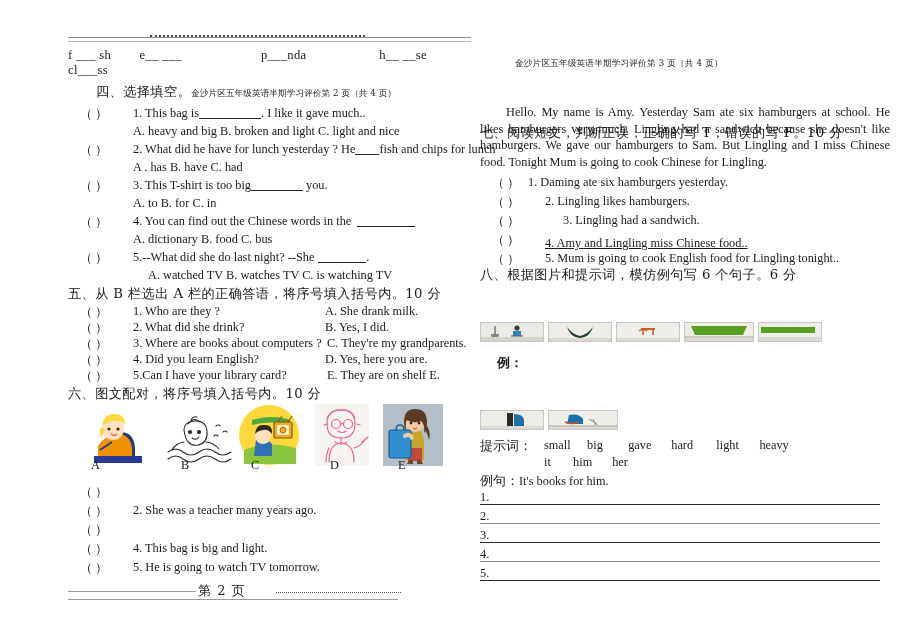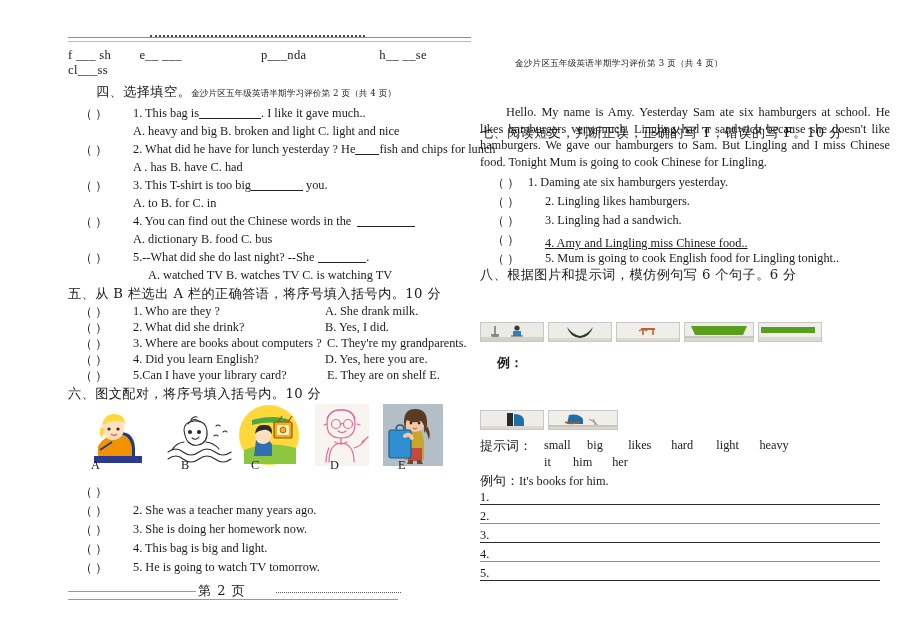--- a/index.html
+++ b/index.html
@@ -382,21 +382,20 @@
     </div>
     <div class="pic-label" style="left:330px;top:60px;position:absolute;">E</div>
   </div>
 
   <div class="paren" style="left:80px;top:484px;position:absolute;">（       ）</div>
 
   <div class="paren" style="left:80px;top:503px;position:absolute;">（       ）</div>
   <div class="q" style="left:133px;top:503px;">2. She was a teacher many years ago.</div>
 
   <div class="paren" style="left:80px;top:522px;position:absolute;">（       ）</div>
-  <div class="q" style="left:133px;top:522px;">3. She is doing her homework now.</div>
 
   <div class="paren" style="left:80px;top:541px;position:absolute;">（       ）</div>
   <div class="q" style="left:133px;top:541px;">4. This bag is big and light.</div>
 
   <div class="paren" style="left:80px;top:560px;position:absolute;">（       ）</div>
   <div class="q" style="left:133px;top:560px;">5. He is going to watch TV tomorrow.</div>
 
   <div class="footer">
     <div class="fline-l"></div>
     <div class="fline-l2"></div>
@@ -412,21 +411,21 @@
     <span class="indent"></span><span>Hello. My name is Amy. Yesterday Sam ate six hamburgers at school. He likes hamburgers very much. Lingling had a sandwich because she doesn't like hamburgers. We gave our hamburgers to Sam. But Lingling and I miss Chinese food. Tonight Mum is going to cook Chinese for Lingling.</span>
   </div>
 
   <div class="paren" style="left:492px;top:175px;position:absolute;">（       ）</div>
   <div class="q" style="left:528px;top:175px;">1. Daming ate six hamburgers yesterday.</div>
 
   <div class="paren" style="left:492px;top:194px;position:absolute;">（       ）</div>
   <div class="q" style="left:545px;top:194px;">2. Lingling likes hamburgers.</div>
 
   <div class="paren" style="left:492px;top:213px;position:absolute;">（       ）</div>
-  <div class="q" style="left:545px;top:213px;text-align:right;">3. Lingling had a sandwich.</div>
+  <div class="q" style="left:563px;top:213px;text-align:right;">3. Lingling had a sandwich.</div>
 
   <div class="paren" style="left:492px;top:232px;position:absolute;">（       ）</div>
   <div class="q" style="left:545px;top:236px;text-decoration:underline;">4. Amy and Lingling miss Chinese food..</div>
 
   <div class="paren" style="left:492px;top:251px;position:absolute;">（       ）</div>
   <div class="q" style="left:545px;top:251px;">5. Mum is going to cook English food for Lingling tonight..</div>
 
   <div class="sec-head" style="position:absolute;left:480px;top:266px;">八、根据图片和提示词，模仿例句写 6 个句子。6 分</div>
 
   <div class="strip" style="left:480px;top:322px;width:62px;height:18px;">
@@ -498,21 +497,21 @@
       <rect y="16" width="68" height="2" fill="#dad8d1"></rect>
     </svg>
   </div>
 
   <div class="hint" style="left:480px;top:437px;">
     <span class="cn">提示词：</span>
   </div>
   <div class="hint" style="left:544px;top:438px;">
     <span class="w" style="width:40px;">small</span>
     <span class="w" style="width:38px;">big</span>
-    <span class="w" style="width:40px;">likes</span>
+    <span class="w" style="width:40px;">gave</span>
     <span class="w" style="width:42px;">hard</span>
     <span class="w" style="width:40px;">light</span>
     <span class="w">heavy</span>
   </div>
   <div class="hint" style="left:544px;top:455px;">
     <span class="w" style="width:26px;">it</span>
     <span class="w" style="width:36px;">him</span>
     <span class="w">her</span>
   </div>
 

